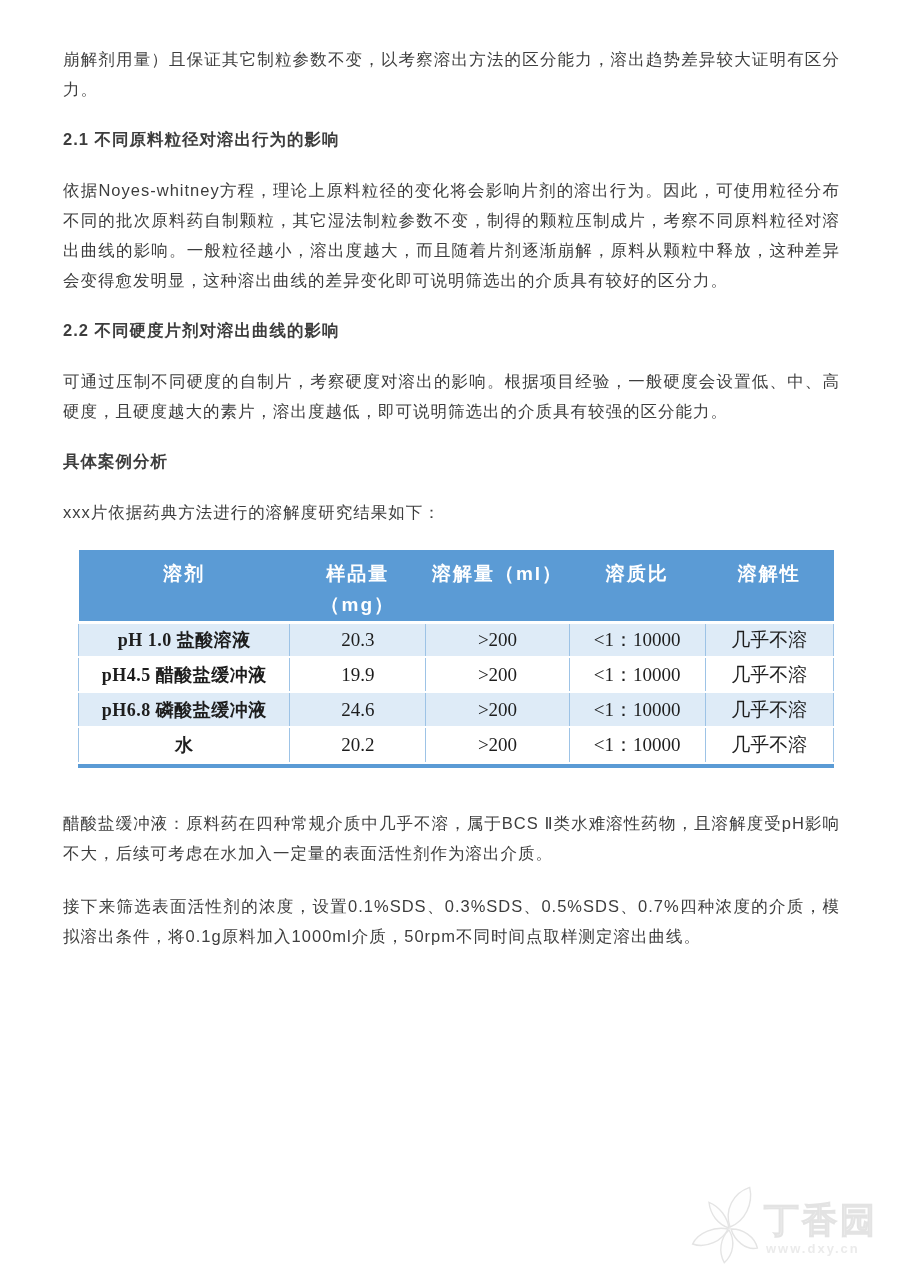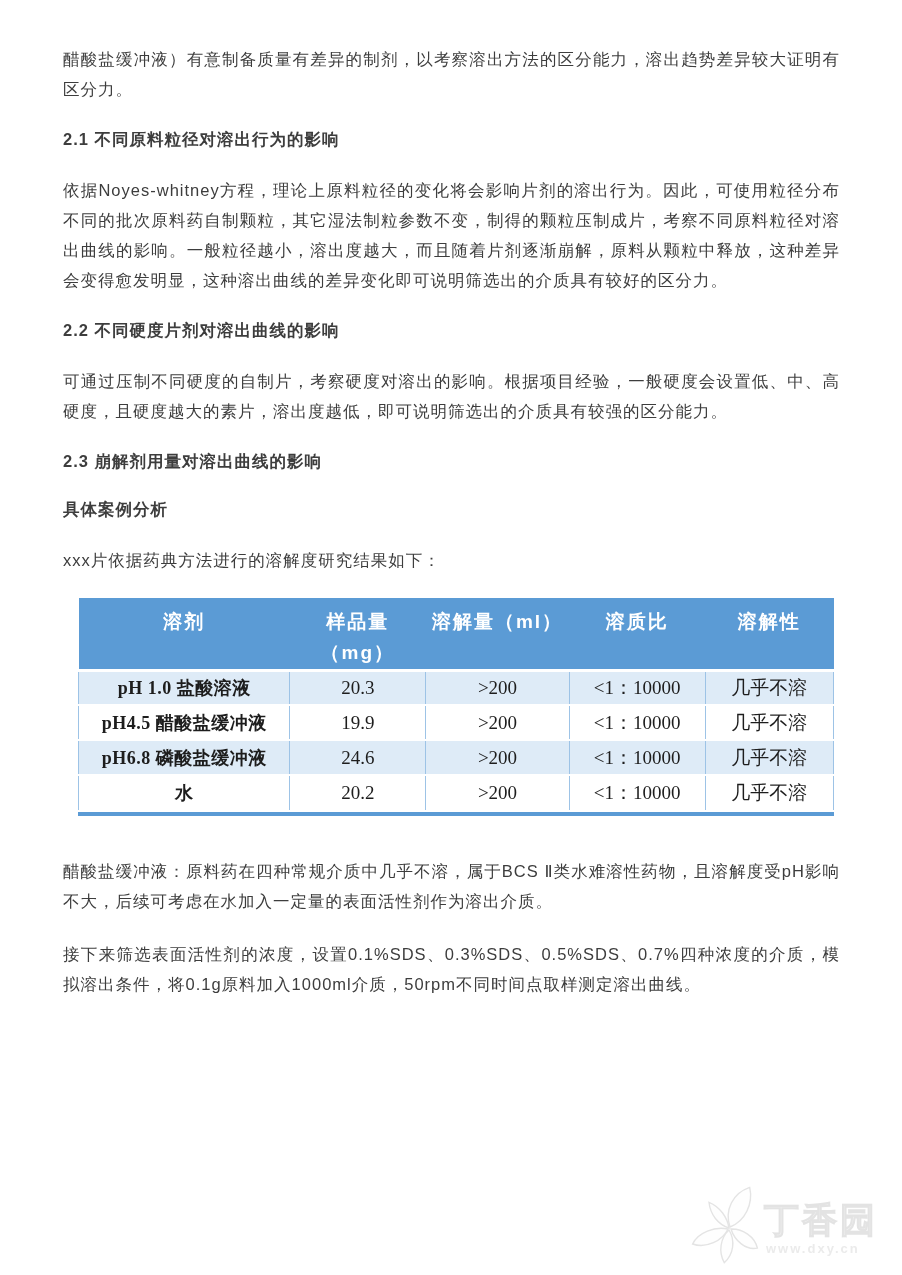--- a/index.html
+++ b/index.html
@@ -143,29 +143,28 @@
     letter-spacing: 2px;
     color: #ebebeb;
   }
 </style>
 </head>
 <body>
 
 <div class="page">
   <div class="content">
 
-    <p class="body">醋酸盐缓冲液）有意制备质量有差异的制剂，以考察溶出方法的区分能力，溶出趋势差异较大证明有区分力。</p>
+    <p class="body">崩解剂用量）且保证其它制粒参数不变，以考察溶出方法的区分能力，溶出趋势差异较大证明有区分力。</p>
 
     <h3 class="hd">2.1 不同原料粒径对溶出行为的影响</h3>
     <p class="body">依据Noyes-whitney方程，理论上原料粒径的变化将会影响片剂的溶出行为。因此，可使用粒径分布不同的批次原料药自制颗粒，其它湿法制粒参数不变，制得的颗粒压制成片，考察不同原料粒径对溶出曲线的影响。一般粒径越小，溶出度越大，而且随着片剂逐渐崩解，原料从颗粒中释放，这种差异会变得愈发明显，这种溶出曲线的差异变化即可说明筛选出的介质具有较好的区分力。</p>
 
     <h3 class="hd">2.2 不同硬度片剂对溶出曲线的影响</h3>
     <p class="body">可通过压制不同硬度的自制片，考察硬度对溶出的影响。根据项目经验，一般硬度会设置低、中、高硬度，且硬度越大的素片，溶出度越低，即可说明筛选出的介质具有较强的区分能力。</p>
 
-    <h3 class="hd">2.3 崩解剂用量对溶出曲线的影响</h3>
 
     <h3 class="hd">具体案例分析</h3>
     <p class="body">xxx片依据药典方法进行的溶解度研究结果如下：</p>
 
     <div class="table-wrap">
       <table class="sol">
         <colgroup>
           <col style="width:28%">
             <col style="width:18%">
             <col style="width:19%">

